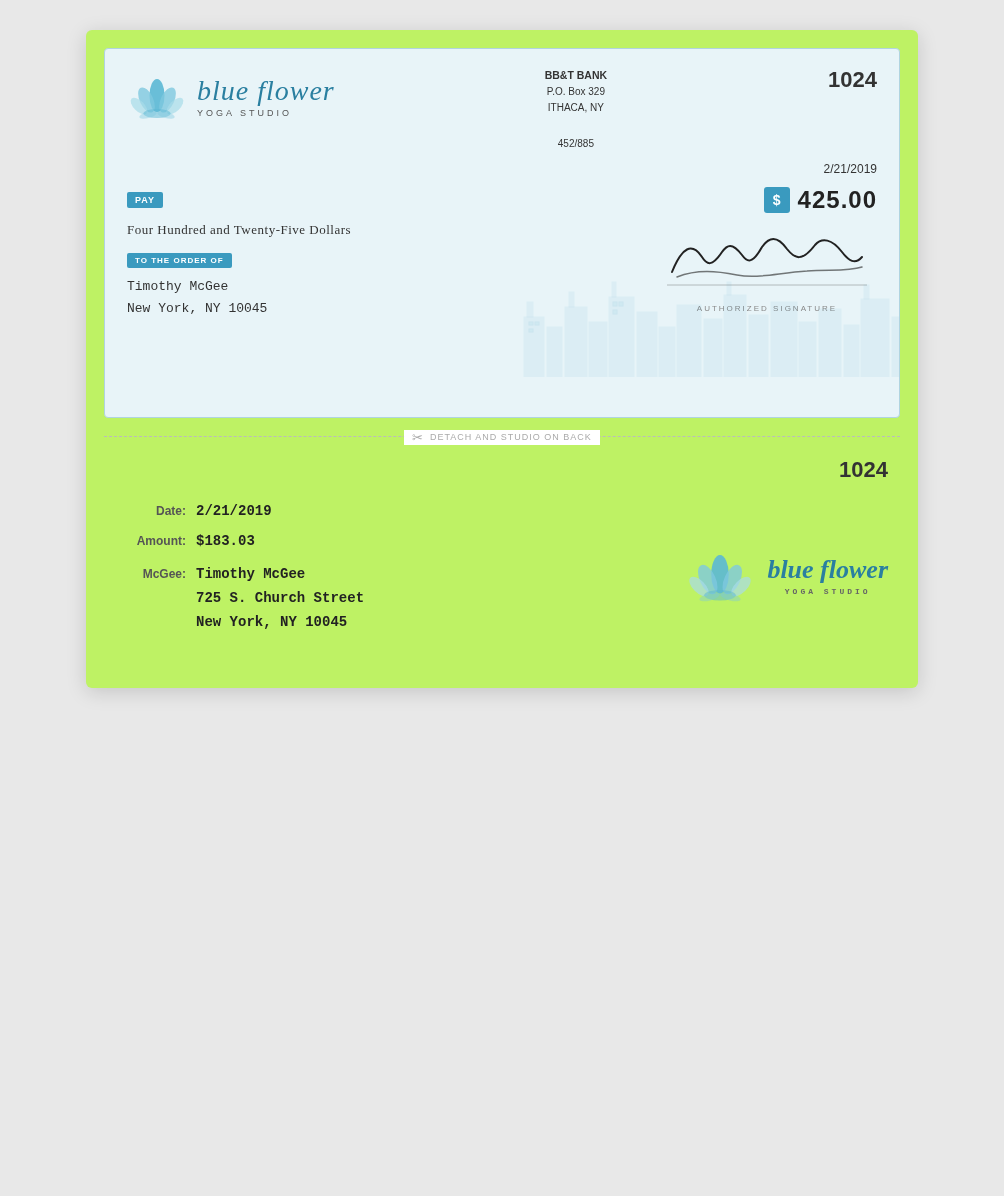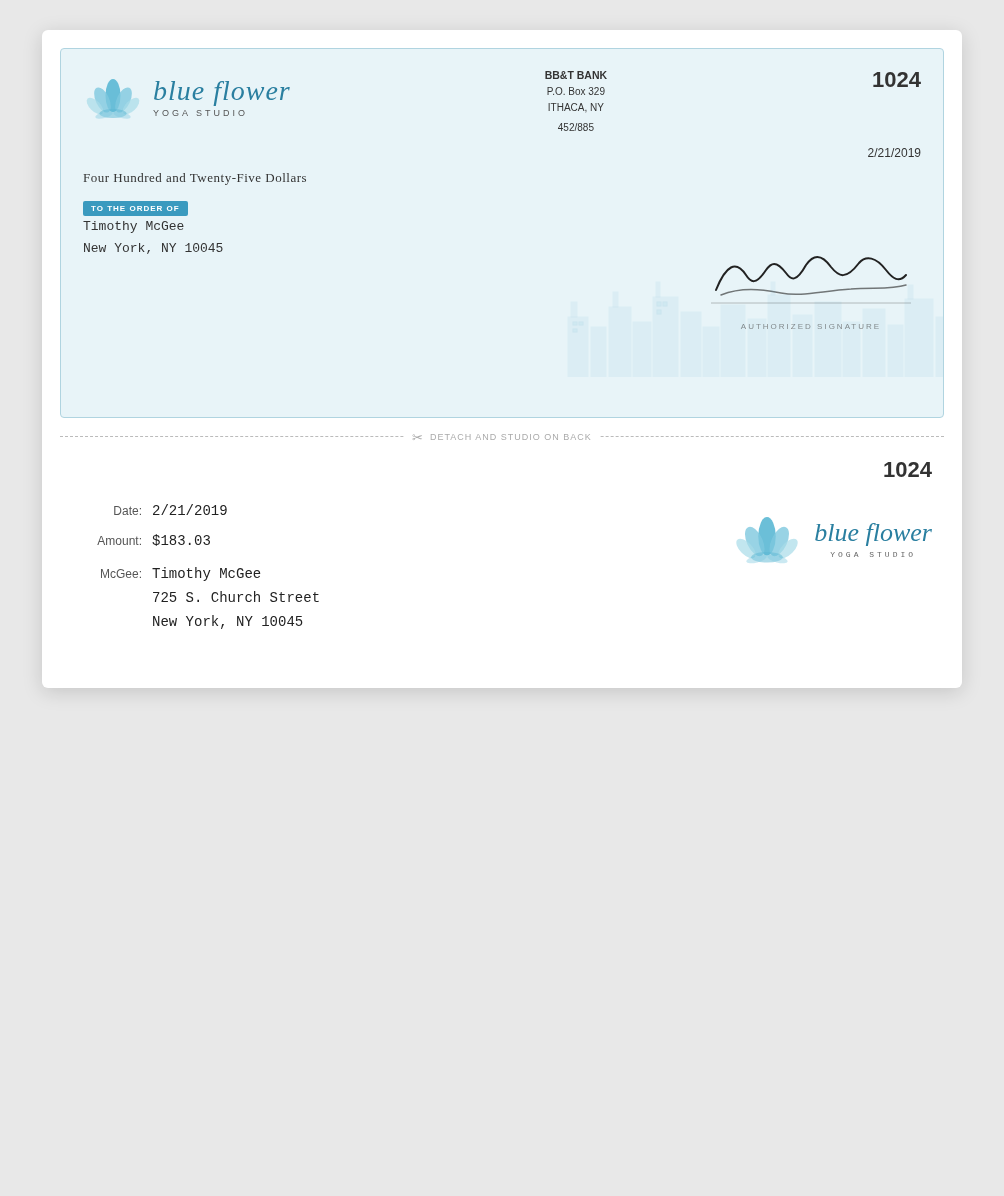--- a/index.html
+++ b/index.html
@@ -6,22 +6,22 @@
     body {
       background: #e8e8e8;
       font-family: 'Courier New', Courier, monospace;
       display: flex;
       justify-content: center;
       align-items: flex-start;
       min-height: 1196px;
       padding: 30px 20px;
     }
     .page-container {
-      background: #ffffff;
-      width: 920px;
+      background: #bef264;
+      width: 832px;
       border-radius: 6px;
       box-shadow: 0 4px 20px rgba(0,0,0,0.15);
       overflow: hidden;
     }
 
     
     .check-section {
       background: #e8f4f8;
       border: 1.5px solid #b0d4e0;
       margin: 18px;
@@ -160,35 +160,36 @@
     .order-badge {
       background: #3a9abf;
       color: #fff;
       font-size: 8px;
       font-weight: bold;
       padding: 3px 8px;
       border-radius: 2px;
       letter-spacing: 1px;
       font-family: Arial, sans-serif;
       display: inline-block;
+      margin-bottom: 8px;
     }
 
     
     .payee-address {
       font-size: 13px;
       color: #333;
       line-height: 1.7;
       font-family: 'Courier New', Courier, monospace;
     }
 
     
     .signature-area {
       position: absolute;
       right: 22px;
-      top: 196px;
+      top: 178px;
       text-align: center;
     }
     .signature-svg {
       width: 220px;
       height: 70px;
     }
     .auth-sig-label {
       font-size: 8px;
       letter-spacing: 2px;
       color: #888;
@@ -253,21 +254,22 @@
       text-align: right;
       font-size: 22px;
       font-weight: bold;
       color: #333;
       font-family: Arial, sans-serif;
       margin-bottom: 20px;
     }
     .stub-fields {
       display: flex;
       gap: 40px;
-      align-items: flex-start;
+      align-items: center;
+      font-weight: bold;
     }
     .stub-left {
       flex: 1;
     }
     .stub-row {
       display: flex;
       align-items: baseline;
       margin-bottom: 14px;
       font-family: 'Courier New', Courier, monospace;
     }
@@ -347,32 +349,39 @@
         <div class="logo-text-area">
           <span class="logo-brand-name">blue flower</span>
           <span class="logo-subtitle">YOGA STUDIO</span>
         </div>
       </div>
 
       <div class="bank-info">
         <div class="bank-name">BB&amp;T BANK</div>
         <div>P.O. Box 329</div>
         <div>ITHACA, NY</div>
-        <div style="margin-top:4px;">452/885</div>
+        <div style="margin-top:20px;">452/885</div>
       </div>
 
       <div class="check-number-top">1024</div>
     </div>
 
     
     <div class="date-row">
       <span>2/21/2019</span>
     </div>
 
     
+    <div class="pay-amount-row">
+      <span class="pay-badge">PAY</span>
+      <div class="amount-box">
+        <div class="dollar-icon">$</div>
+        <span class="amount-value">425.00</span>
+      </div>
+    </div>
 
     
     <div class="written-amount">Four Hundred and Twenty-Five Dollars</div>
 
     
     <div class="order-badge">TO THE ORDER OF</div>
 
     
     <div class="payee-address">
       <div>Timothy McGee</div>

